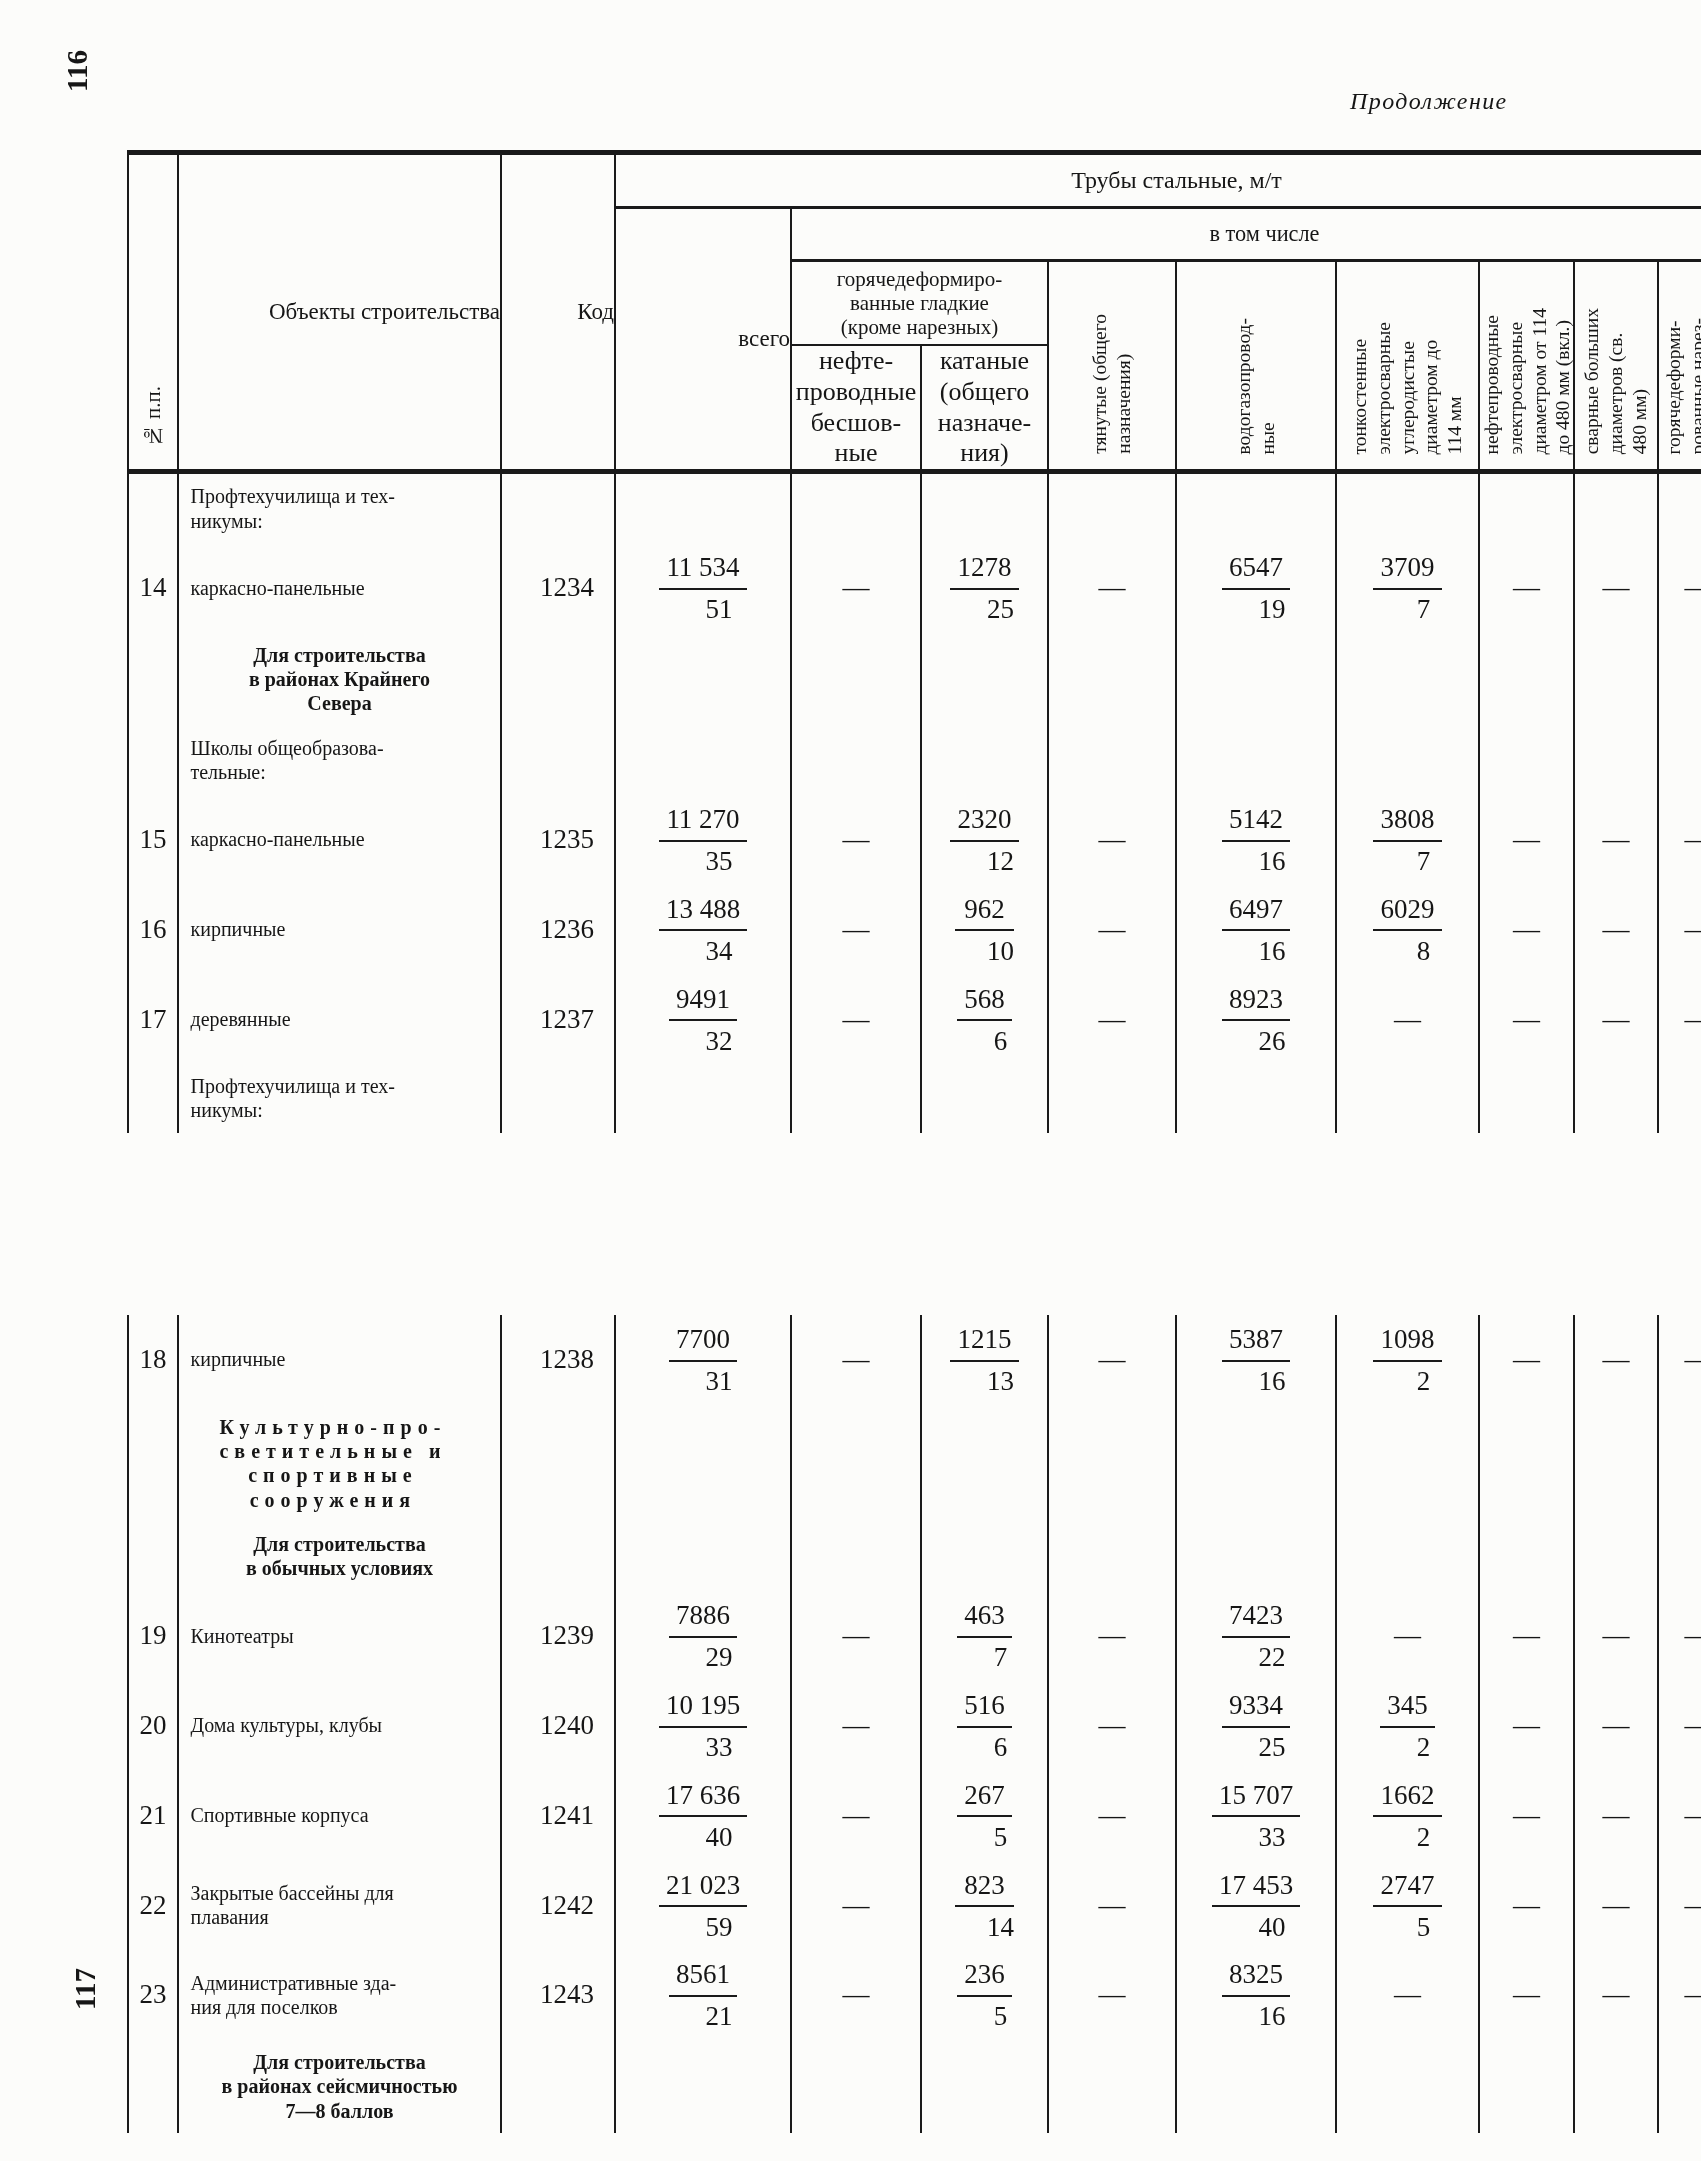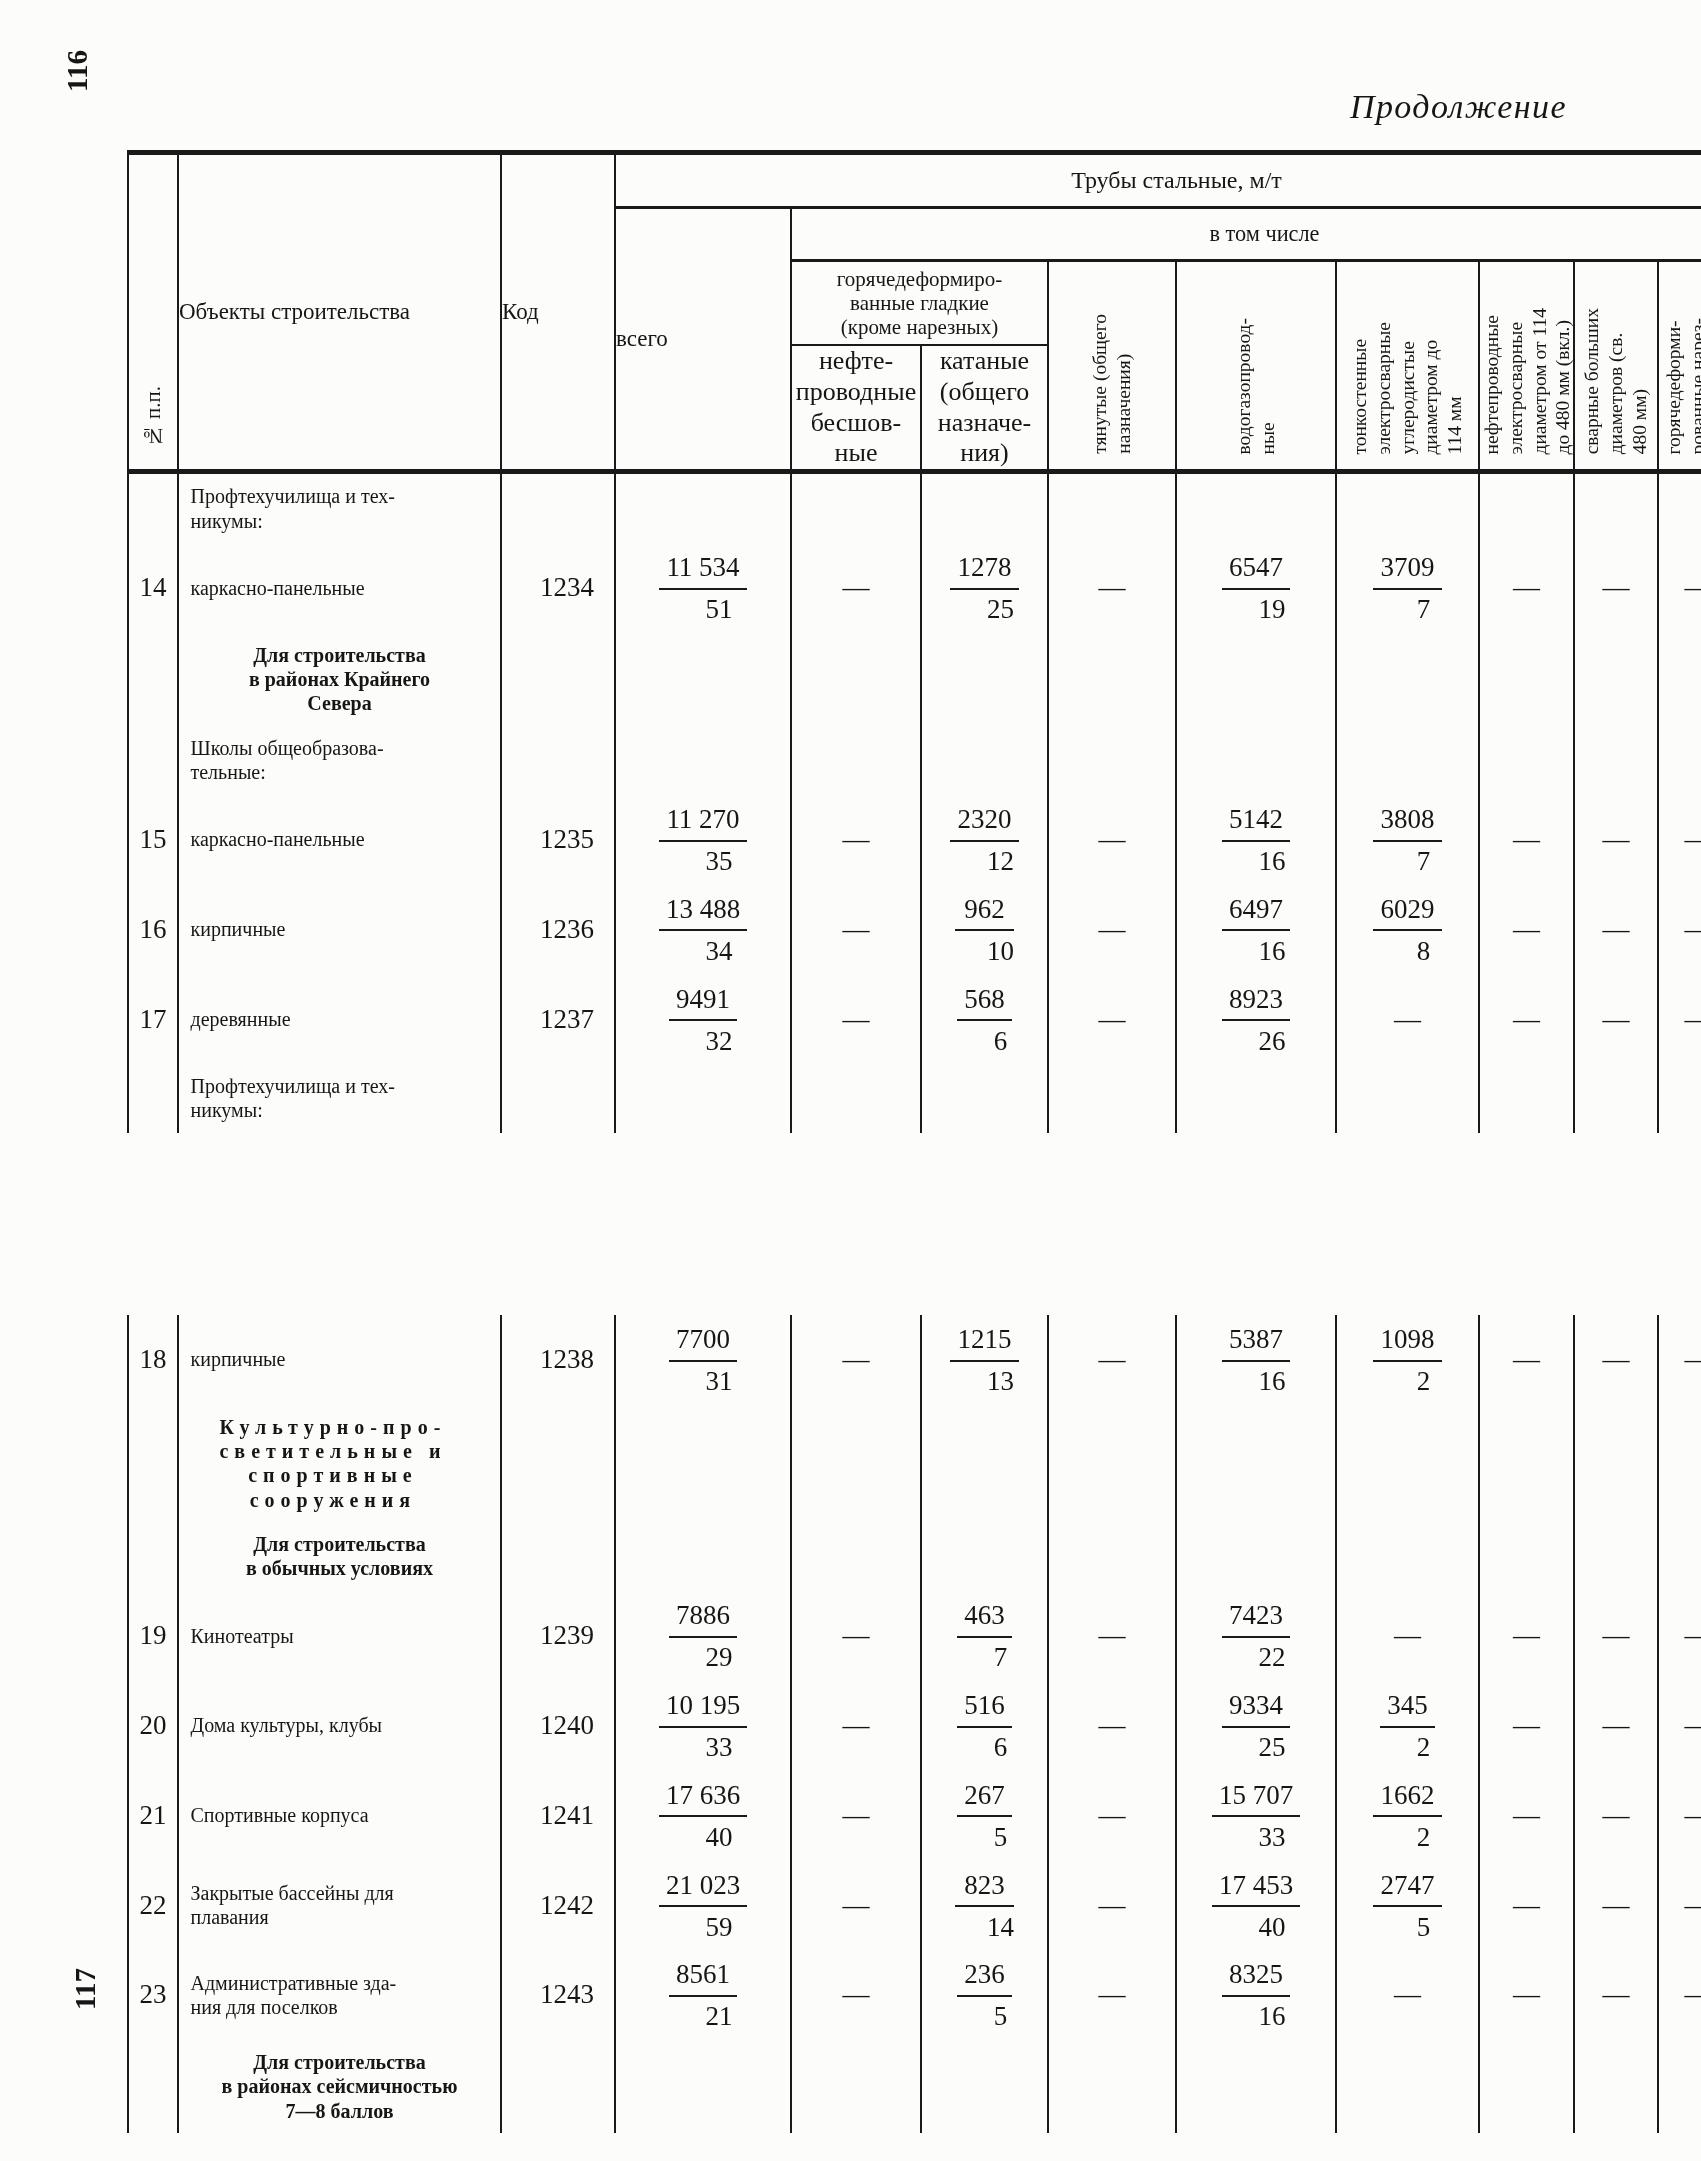--- a/index.html
+++ b/index.html
@@ -4,32 +4,32 @@
 <style>
   html,body{margin:0;padding:0;}
   body{
     width:1702px;height:2161px;position:relative;overflow:hidden;
     background:#fcfcfa;color:#161616;
     font-family:"Liberation Serif","DejaVu Serif",serif;
   }
   .rot{writing-mode:vertical-rl;transform:rotate(180deg);display:inline-block;}
   #pageno-top{position:absolute;left:61px;top:50px;font-size:29px;font-weight:bold;}
   #pageno-bottom{position:absolute;left:69px;top:1968px;font-size:29px;font-weight:bold;}
-  #continuation{position:absolute;left:1350px;top:88px;font-size:34px;font-style:italic;letter-spacing:1.4px;}
+  #continuation{position:absolute;left:1350px;top:88px;font-size:24px;font-style:italic;letter-spacing:1.4px;}
 
   table{border-collapse:collapse;table-layout:fixed;position:absolute;left:127px;top:150px;width:1565px;}
   td{border-left:2.9px solid #1a1a1a;vertical-align:middle;padding:0;}
   tr.h-a > td{border-top:5px solid #1a1a1a;}
   tr.h-a{height:55px;} tr.h-b{height:53px;} tr.h-c{height:84px;} tr.h-d{height:111px;}
 
   .steel-head{border-bottom:3.6px solid #1a1a1a;text-align:center;font-size:24px;}
   .incl-head{border-bottom:3.6px solid #1a1a1a;text-align:center;font-size:22.3px;}
   .hot-head{border-bottom:2.9px solid #1a1a1a;text-align:center;font-size:21px;line-height:1.15;white-space:pre-line;padding:5px 0;}
   .sub-head{text-align:center;font-size:26px;line-height:1.18;white-space:pre-line;}
-  .obj-head,.code-head,.total-head{text-align:left;font-size:23px;}
+  .obj-head,.code-head,.total-head{text-align:right;font-size:23px;}
   td.vh{vertical-align:bottom;text-align:center;padding-bottom:13px;}
   td.vh .rot{font-size:19.5px;line-height:1.22;white-space:pre-line;text-align:left;}
   td.numhead{vertical-align:bottom;text-align:center;padding-bottom:19px;}
   td.numhead .rot{font-size:21px;}
 
   tr.body-first > td{border-top:5px solid #1a1a1a;}
   td.num{text-align:center;font-size:27px;}
   td.obj{font-size:20px;line-height:1.22;white-space:pre-line;padding:10px 7.2px 10px 11.5px;text-align:left;}
   td.obj.g-cbold{font-weight:bold;text-align:center;padding-left:4.3px;padding-right:4.3px;}
   td.obj.g-sbold{font-weight:bold;text-align:center;letter-spacing:0.30em;padding-left:2.9px;padding-right:16px;}

